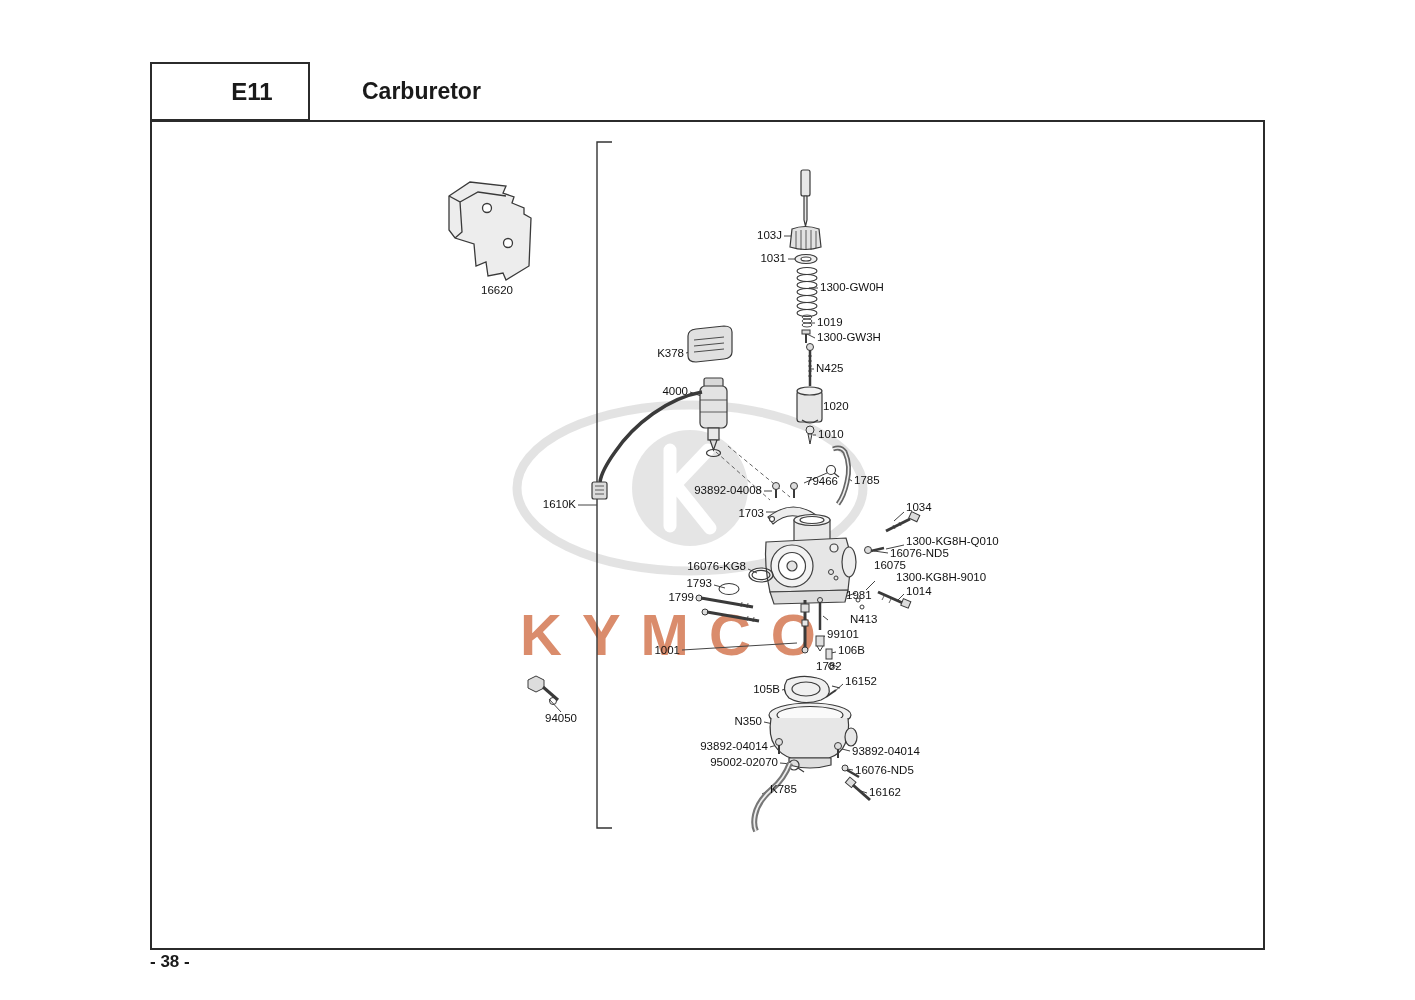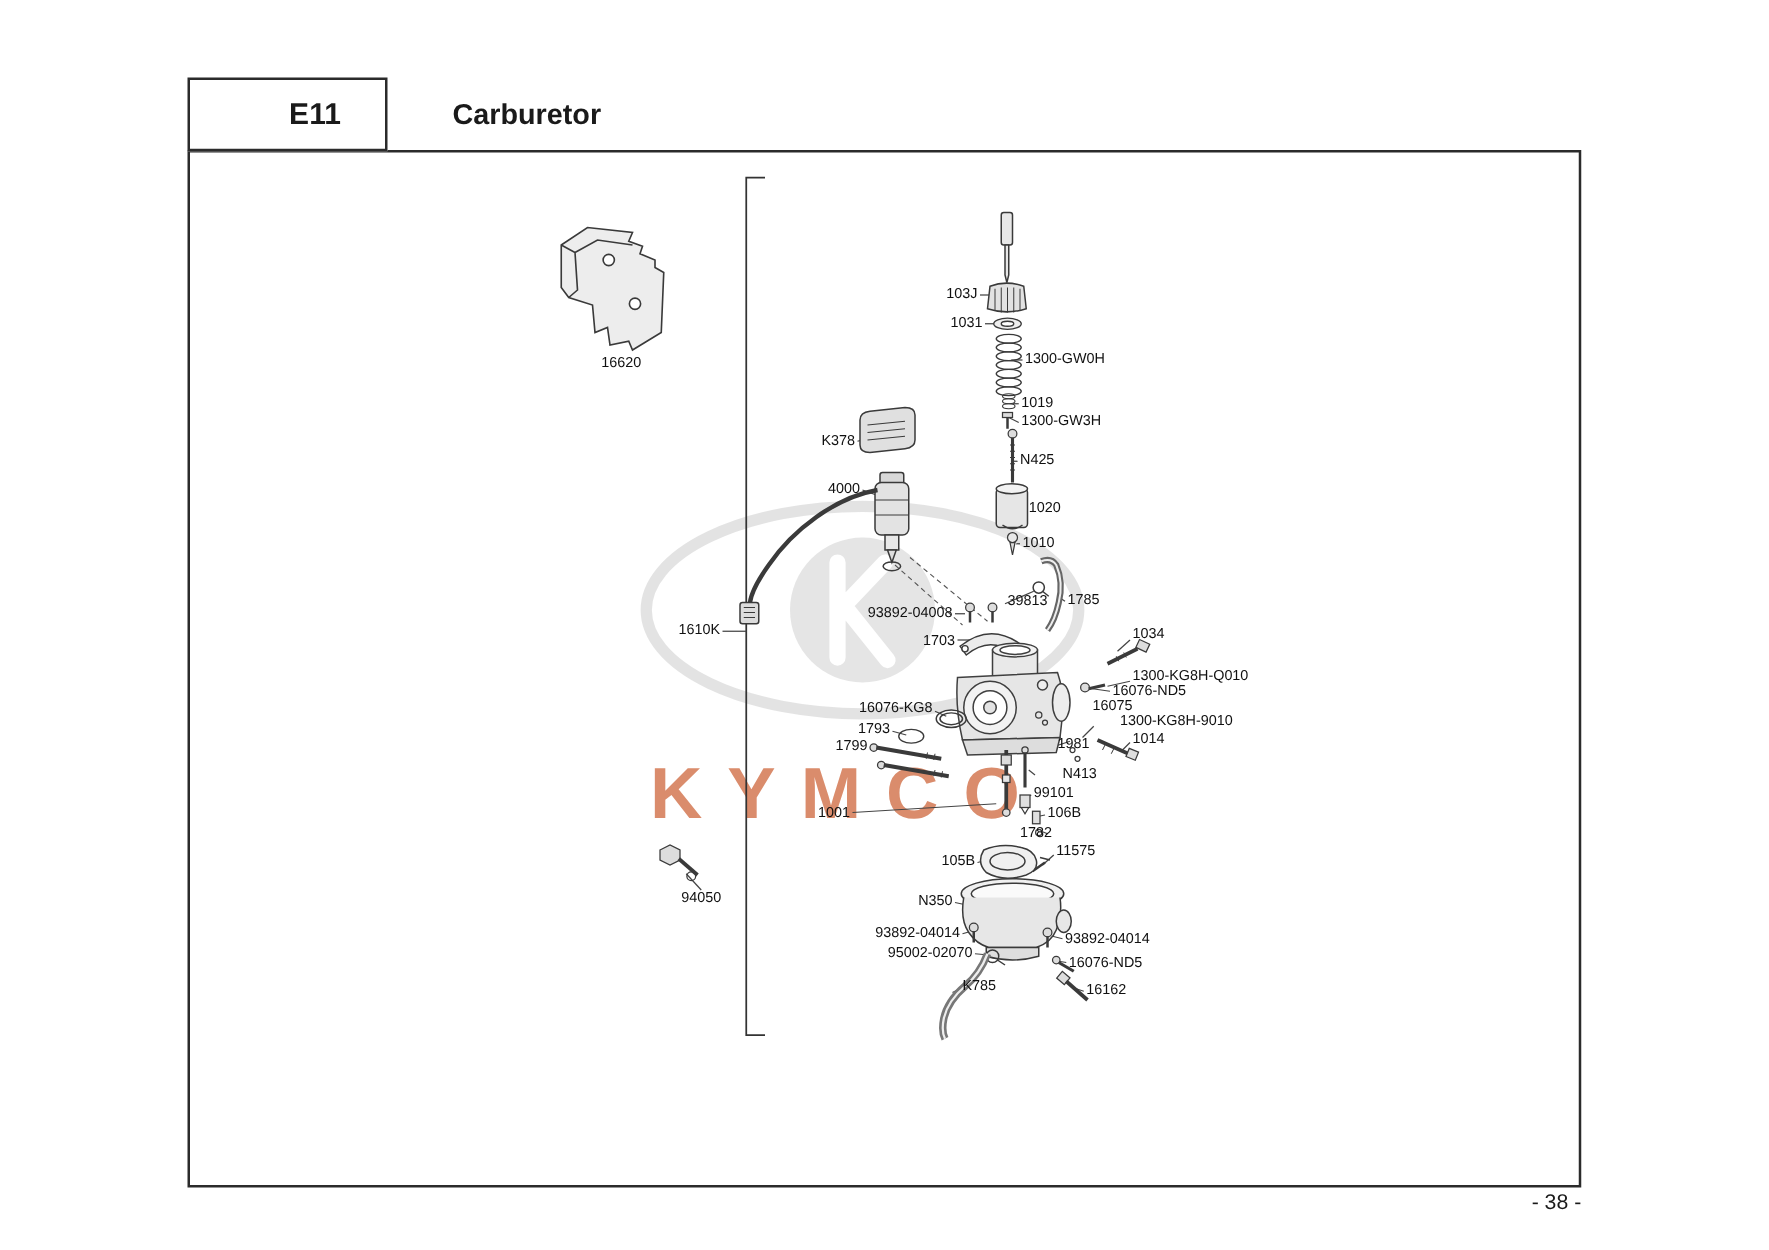--- a/index.html
+++ b/index.html
@@ -5,22 +5,22 @@
   html,body{margin:0;padding:0;background:#ffffff;}
   .page{position:relative;width:1415px;height:1000px;background:#ffffff;
         font-family:"Liberation Sans",sans-serif;overflow:hidden;color:#1a1a1a;}
   .code-box{position:absolute;left:150px;top:62px;width:160px;height:59px;
         border:2px solid #2b2b2b;box-sizing:border-box;display:flex;
         align-items:center;justify-content:center;font-size:24px;font-weight:bold;
         background:#fff;z-index:5;padding-left:44px;}
   .page-title{position:absolute;left:362px;top:78px;font-size:23px;font-weight:bold;z-index:5;}
   .frame{position:absolute;left:150px;top:120px;width:1115px;height:830px;
         border:2px solid #2b2b2b;box-sizing:border-box;z-index:1;background:#fff;}
-  .footer{position:absolute;left:150px;top:952px;width:1115px;text-align:right;
-        font-size:17px;font-weight:normal;z-index:5;}
+  .footer{position:absolute;left:150px;top:952px;width:1115px;text-align:left;
+        font-size:17px;font-weight:bold;z-index:5;}
   .watermark{position:absolute;left:0;top:0;z-index:2;pointer-events:none;}
   .wm-text{position:absolute;left:520px;top:601px;font-size:58px;font-weight:bold;
         color:#c2410c;letter-spacing:20px;opacity:.6;z-index:2;pointer-events:none;}
   .diagram{position:absolute;left:0;top:0;z-index:3;}
   .labels-layer{position:absolute;left:0;top:0;width:1415px;height:1000px;z-index:4;pointer-events:none;}
   .part-label{position:absolute;font-size:11.5px;font-weight:normal;color:#111;
         white-space:nowrap;line-height:1;}
 </style>
 </head>
 <body>
@@ -337,39 +337,39 @@
       <div class="part-label" style="left: 497px; top: 291px; transform: translate(-50%, -50%);">16620</div>
       <div class="part-label" style="left: 782px; top: 236px; transform: translate(-100%, -50%);">103J</div>
       <div class="part-label" style="left: 786px; top: 259px; transform: translate(-100%, -50%);">1031</div>
       <div class="part-label" style="left: 820px; top: 288px; transform: translate(0px, -50%);">1300-GW0H</div>
       <div class="part-label" style="left: 817px; top: 323px; transform: translate(0px, -50%);">1019</div>
       <div class="part-label" style="left: 817px; top: 338px; transform: translate(0px, -50%);">1300-GW3H</div>
       <div class="part-label" style="left: 816px; top: 369px; transform: translate(0px, -50%);">N425</div>
       <div class="part-label" style="left: 823px; top: 407px; transform: translate(0px, -50%);">1020</div>
       <div class="part-label" style="left: 818px; top: 435px; transform: translate(0px, -50%);">1010</div>
       <div class="part-label" style="left: 762px; top: 491px; transform: translate(-100%, -50%);">93892-04008</div>
-      <div class="part-label" style="left: 806px; top: 482px; transform: translate(0px, -50%);">39813</div>
+      <div class="part-label" style="left: 806px; top: 482px; transform: translate(0px, -50%);">79466</div>
       <div class="part-label" style="left: 854px; top: 481px; transform: translate(0px, -50%);">1785</div>
       <div class="part-label" style="left: 764px; top: 514px; transform: translate(-100%, -50%);">1703</div>
       <div class="part-label" style="left: 906px; top: 508px; transform: translate(0px, -50%);">1034</div>
       <div class="part-label" style="left: 906px; top: 542px; transform: translate(0px, -50%);">1300-KG8H-Q010</div>
       <div class="part-label" style="left: 890px; top: 554px; transform: translate(0px, -50%);">16076-ND5</div>
       <div class="part-label" style="left: 746px; top: 567px; transform: translate(-100%, -50%);">16076-KG8</div>
       <div class="part-label" style="left: 874px; top: 566px; transform: translate(0px, -50%);">16075</div>
       <div class="part-label" style="left: 896px; top: 578px; transform: translate(0px, -50%);">1300-KG8H-9010</div>
       <div class="part-label" style="left: 712px; top: 584px; transform: translate(-100%, -50%);">1793</div>
       <div class="part-label" style="left: 694px; top: 598px; transform: translate(-100%, -50%);">1799</div>
       <div class="part-label" style="left: 846px; top: 596px; transform: translate(0px, -50%);">1981</div>
       <div class="part-label" style="left: 906px; top: 592px; transform: translate(0px, -50%);">1014</div>
       <div class="part-label" style="left: 830px; top: 620px; transform: translate(0px, -50%); padding-left: 20px;">N413</div>
       <div class="part-label" style="left: 827px; top: 635px; transform: translate(0px, -50%);">99101</div>
       <div class="part-label" style="left: 680px; top: 651px; transform: translate(-100%, -50%);">1001</div>
       <div class="part-label" style="left: 838px; top: 651px; transform: translate(0px, -50%);">106B</div>
       <div class="part-label" style="left: 816px; top: 667px; transform: translate(0px, -50%);">1782</div>
-      <div class="part-label" style="left: 845px; top: 682px; transform: translate(0px, -50%);">11575</div>
+      <div class="part-label" style="left: 845px; top: 682px; transform: translate(0px, -50%);">16152</div>
       <div class="part-label" style="left: 780px; top: 690px; transform: translate(-100%, -50%);">105B</div>
       <div class="part-label" style="left: 762px; top: 722px; transform: translate(-100%, -50%);">N350</div>
       <div class="part-label" style="left: 768px; top: 747px; transform: translate(-100%, -50%);">93892-04014</div>
       <div class="part-label" style="left: 778px; top: 763px; transform: translate(-100%, -50%);">95002-02070</div>
       <div class="part-label" style="left: 852px; top: 752px; transform: translate(0px, -50%);">93892-04014</div>
       <div class="part-label" style="left: 855px; top: 771px; transform: translate(0px, -50%);">16076-ND5</div>
       <div class="part-label" style="left: 770px; top: 790px; transform: translate(0px, -50%);">K785</div>
       <div class="part-label" style="left: 869px; top: 793px; transform: translate(0px, -50%);">16162</div>
       <div class="part-label" style="left: 561px; top: 719px; transform: translate(-50%, -50%);">94050</div>
       <div class="part-label" style="left: 684px; top: 354px; transform: translate(-100%, -50%);">K378</div>

